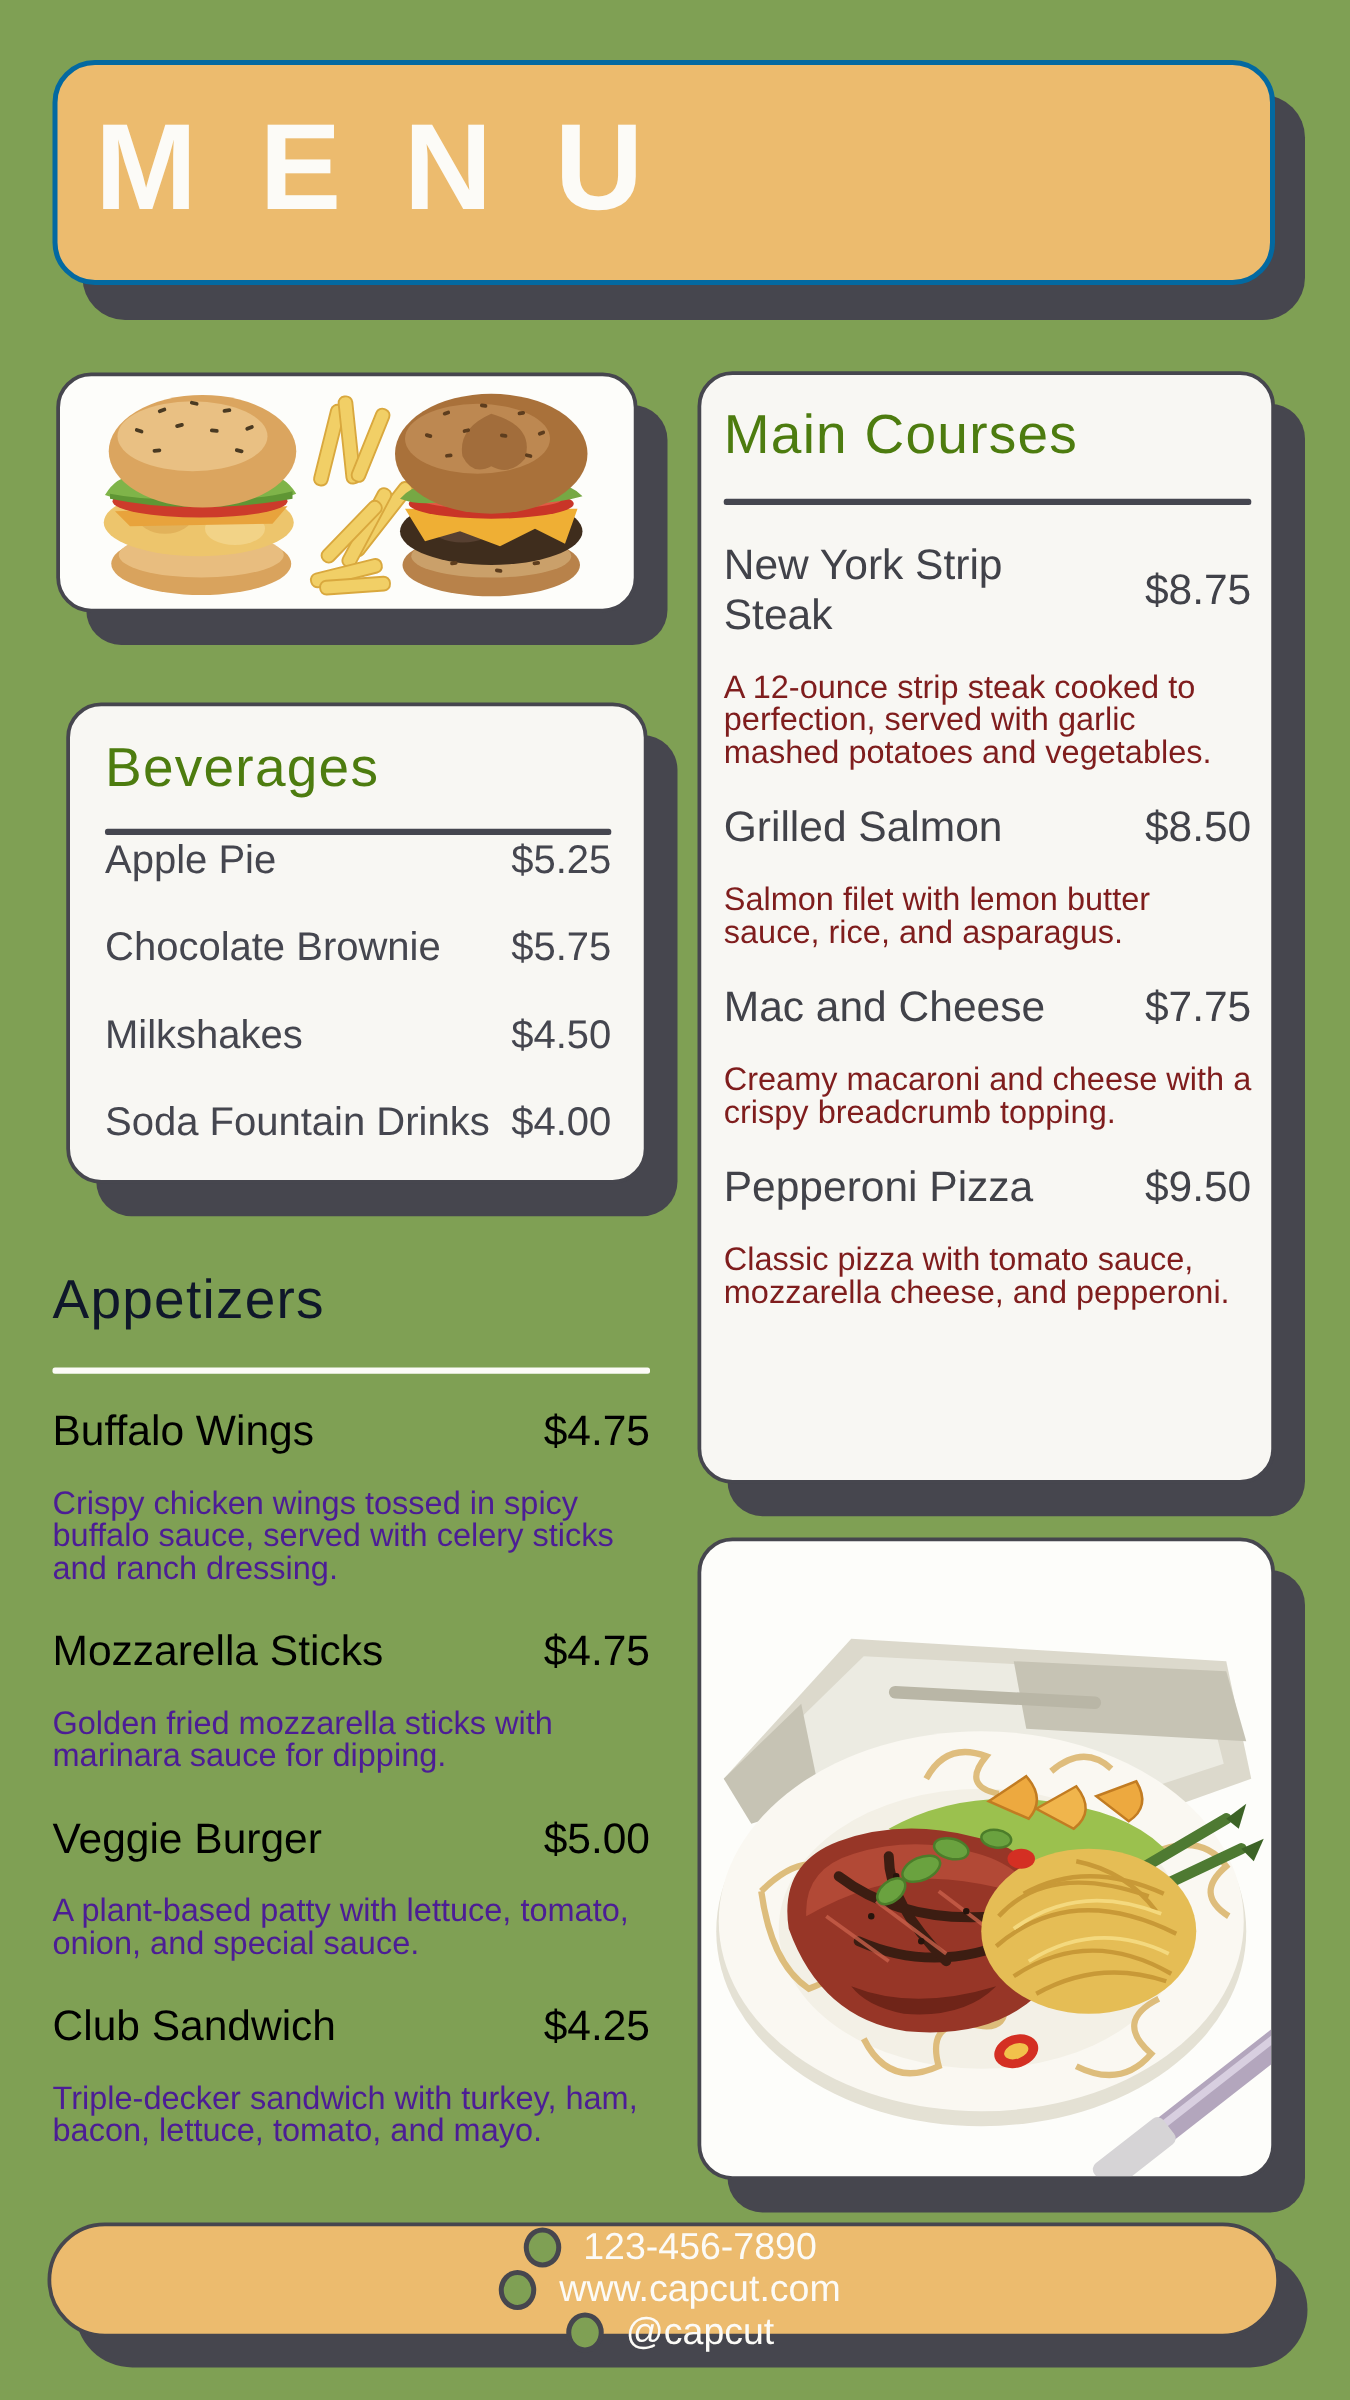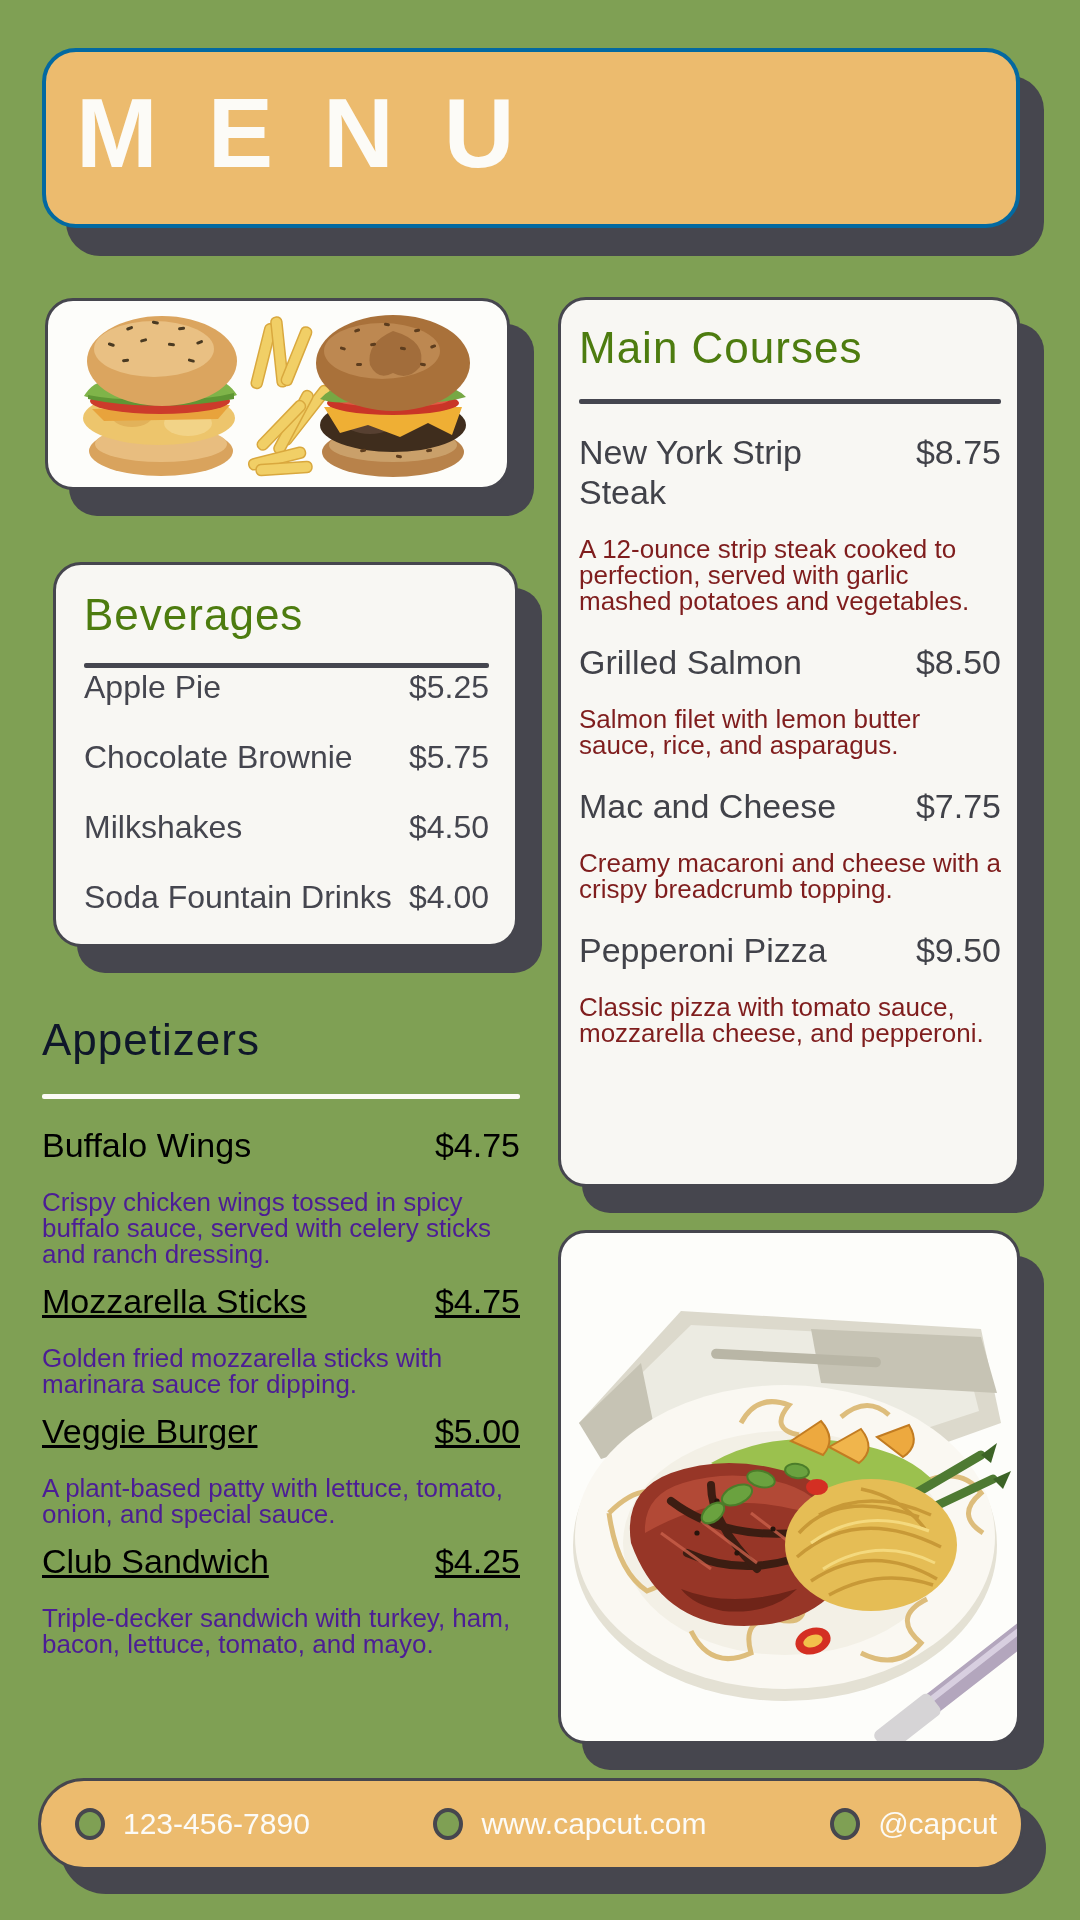--- a/index.html
+++ b/index.html
@@ -39,40 +39,41 @@
   .card-title{font-size:44px;color:#4d7c0f;letter-spacing:1px;line-height:52px;margin:0;font-weight:normal;}
   .divider{height:5px;border-radius:2px;}
   .divider.dark{background:#45464f;}
   .divider.light{background:#fcfbf7;}
   .bev-card .divider{margin-top:22px;}
   .bev-row{display:flex;justify-content:space-between;font-size:32px;line-height:38px;color:#45464f;}
   .bev-row:first-of-type{margin-top:20px;}
   .bev-row + .bev-row{margin-top:32px;}
   
   .main-card{left:558px;top:297px;width:462px;height:890px;padding:22px 16px 0 18px;}
-  .item-head{display:flex;justify-content:space-between;align-items:flex-start;
+  .item-head{display:flex;justify-content:space-between;align-items:center;
     font-size:34px;line-height:40px;color:#414249;margin-top:28px;}
   .item-head .item-name{max-width:300px;}
   .item-head .item-price{white-space:nowrap;}
   .item-desc{font-size:26px;line-height:26px;color:#7f1d1d;margin:24px 0 0 0;}
   .main-card .divider{margin-top:25px;}
   
   .appetizers{position:absolute;left:42px;top:1014px;width:478px;color:#fcfbf7;}
   .appetizers .card-title{color:#0f172a;}
   .appetizers .divider{margin-top:28px;}
   .appetizers .item-head{color:#000000;margin-top:26px;}
-  .appetizers .item-head.spaced{margin-top:14px;text-decoration:underline;}
+  .appetizers .item-head.spaced{margin-top:34px;}
   .appetizers .item-desc{color:#4c1d95;}
   
   .footer-bar{
     position:absolute;left:38px;top:1778px;width:986px;height:92px;
     background:#ecbb6e;border:3px solid #46464e;border-radius:46px;
     box-shadow:22px 24px 0 #46464e;box-sizing:border-box;
     display:flex;align-items:center;justify-content:space-between;
     padding:0 24px 0 34px;
+    flex-direction:column;
   }
   .footer-item{display:flex;align-items:center;gap:18px;color:#fcfbf7;font-size:30px;}
   .dot{width:30px;height:32px;border-radius:50%;background:#7fa054;border:4px solid #46464e;box-sizing:border-box;}
   .stray-mark{position:absolute;left:436px;top:1790px;width:17px;height:5px;background:#1d1d22;border-radius:2px;}
 </style>
 </head>
 <body>
 
 <div class="page">
 

